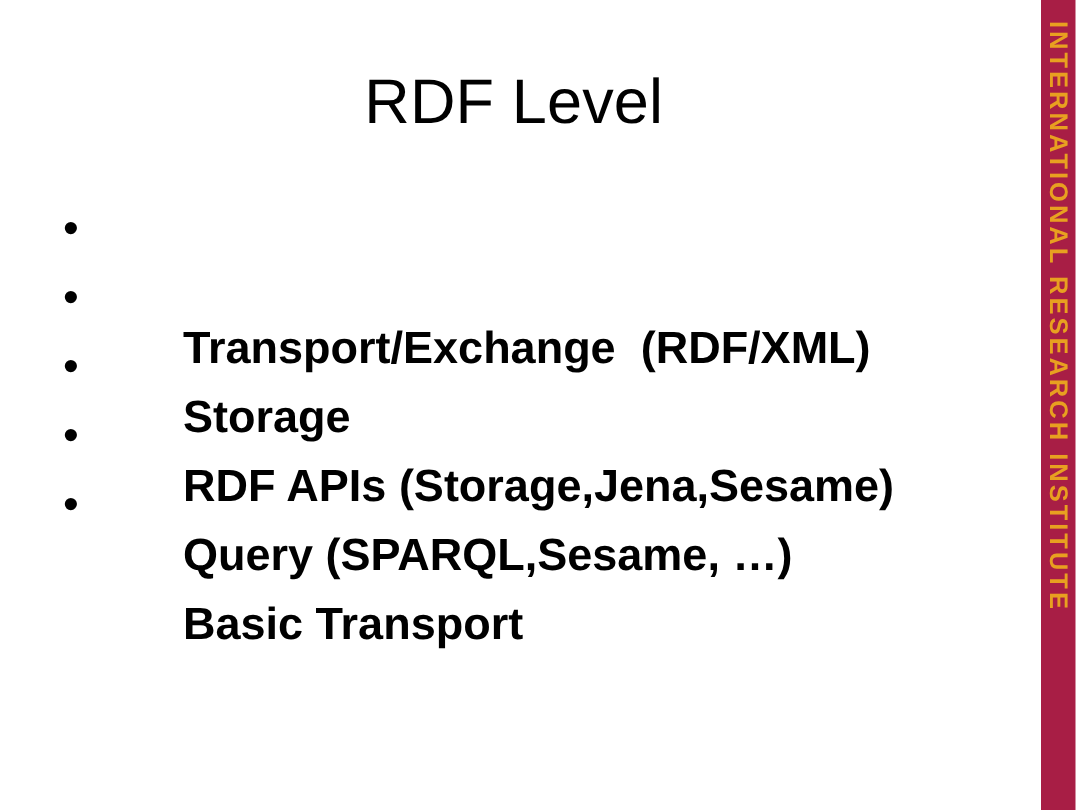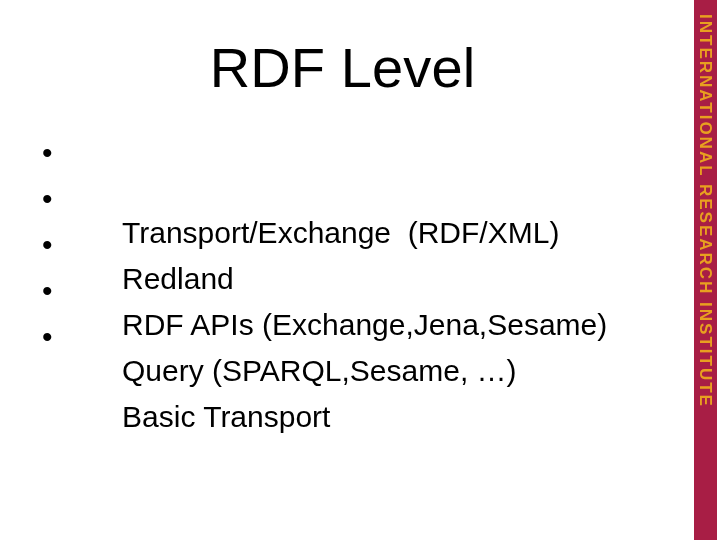--- a/index.html
+++ b/index.html
@@ -22,21 +22,21 @@
     overflow: hidden;
   }
 
   
   .slide-title {
     position: absolute;
     left: 0;
     top: 44px;
     width: 685px;
     text-align: center;
-    font-size: 56px;
+    font-size: 42px;
     line-height: 48px;
     font-weight: 400;
     color: #000000;
     letter-spacing: 0.1px;
     white-space: pre;
   }
 
   
   .bullet-list {
     position: absolute;
@@ -62,20 +62,21 @@
     top: 0;
     width: 12px;
     font-size: 30px;
     line-height: 40px;
     color: #000000;
     text-align: left;
   }
   .bullet-text {
     display: inline-block;
     white-space: pre;
+    font-weight: bold;
   }
 
   
   .side-band {
     position: absolute;
     left: 694px;
     top: 0;
     width: 23px;
     height: 540px;
     background: #a81e45;
@@ -110,25 +111,25 @@
 
   <div class="slide-title">RDF Level</div>
 
   <ul class="bullet-list">
     <li class="bullet-item">
       <span class="bullet-marker">•</span>
       <span class="bullet-text">Transport/Exchange  (RDF/XML)</span>
     </li>
     <li class="bullet-item">
       <span class="bullet-marker">•</span>
-      <span class="bullet-text">Redland</span>
+      <span class="bullet-text">Storage</span>
     </li>
     <li class="bullet-item">
       <span class="bullet-marker">•</span>
-      <span class="bullet-text">RDF APIs (Exchange,Jena,Sesame)</span>
+      <span class="bullet-text">RDF APIs (Storage,Jena,Sesame)</span>
     </li>
     <li class="bullet-item">
       <span class="bullet-marker">•</span>
       <span class="bullet-text">Query (SPARQL,Sesame, …)</span>
     </li>
     <li class="bullet-item">
       <span class="bullet-marker">•</span>
       <span class="bullet-text">Basic Transport</span>
     </li>
   </ul>

